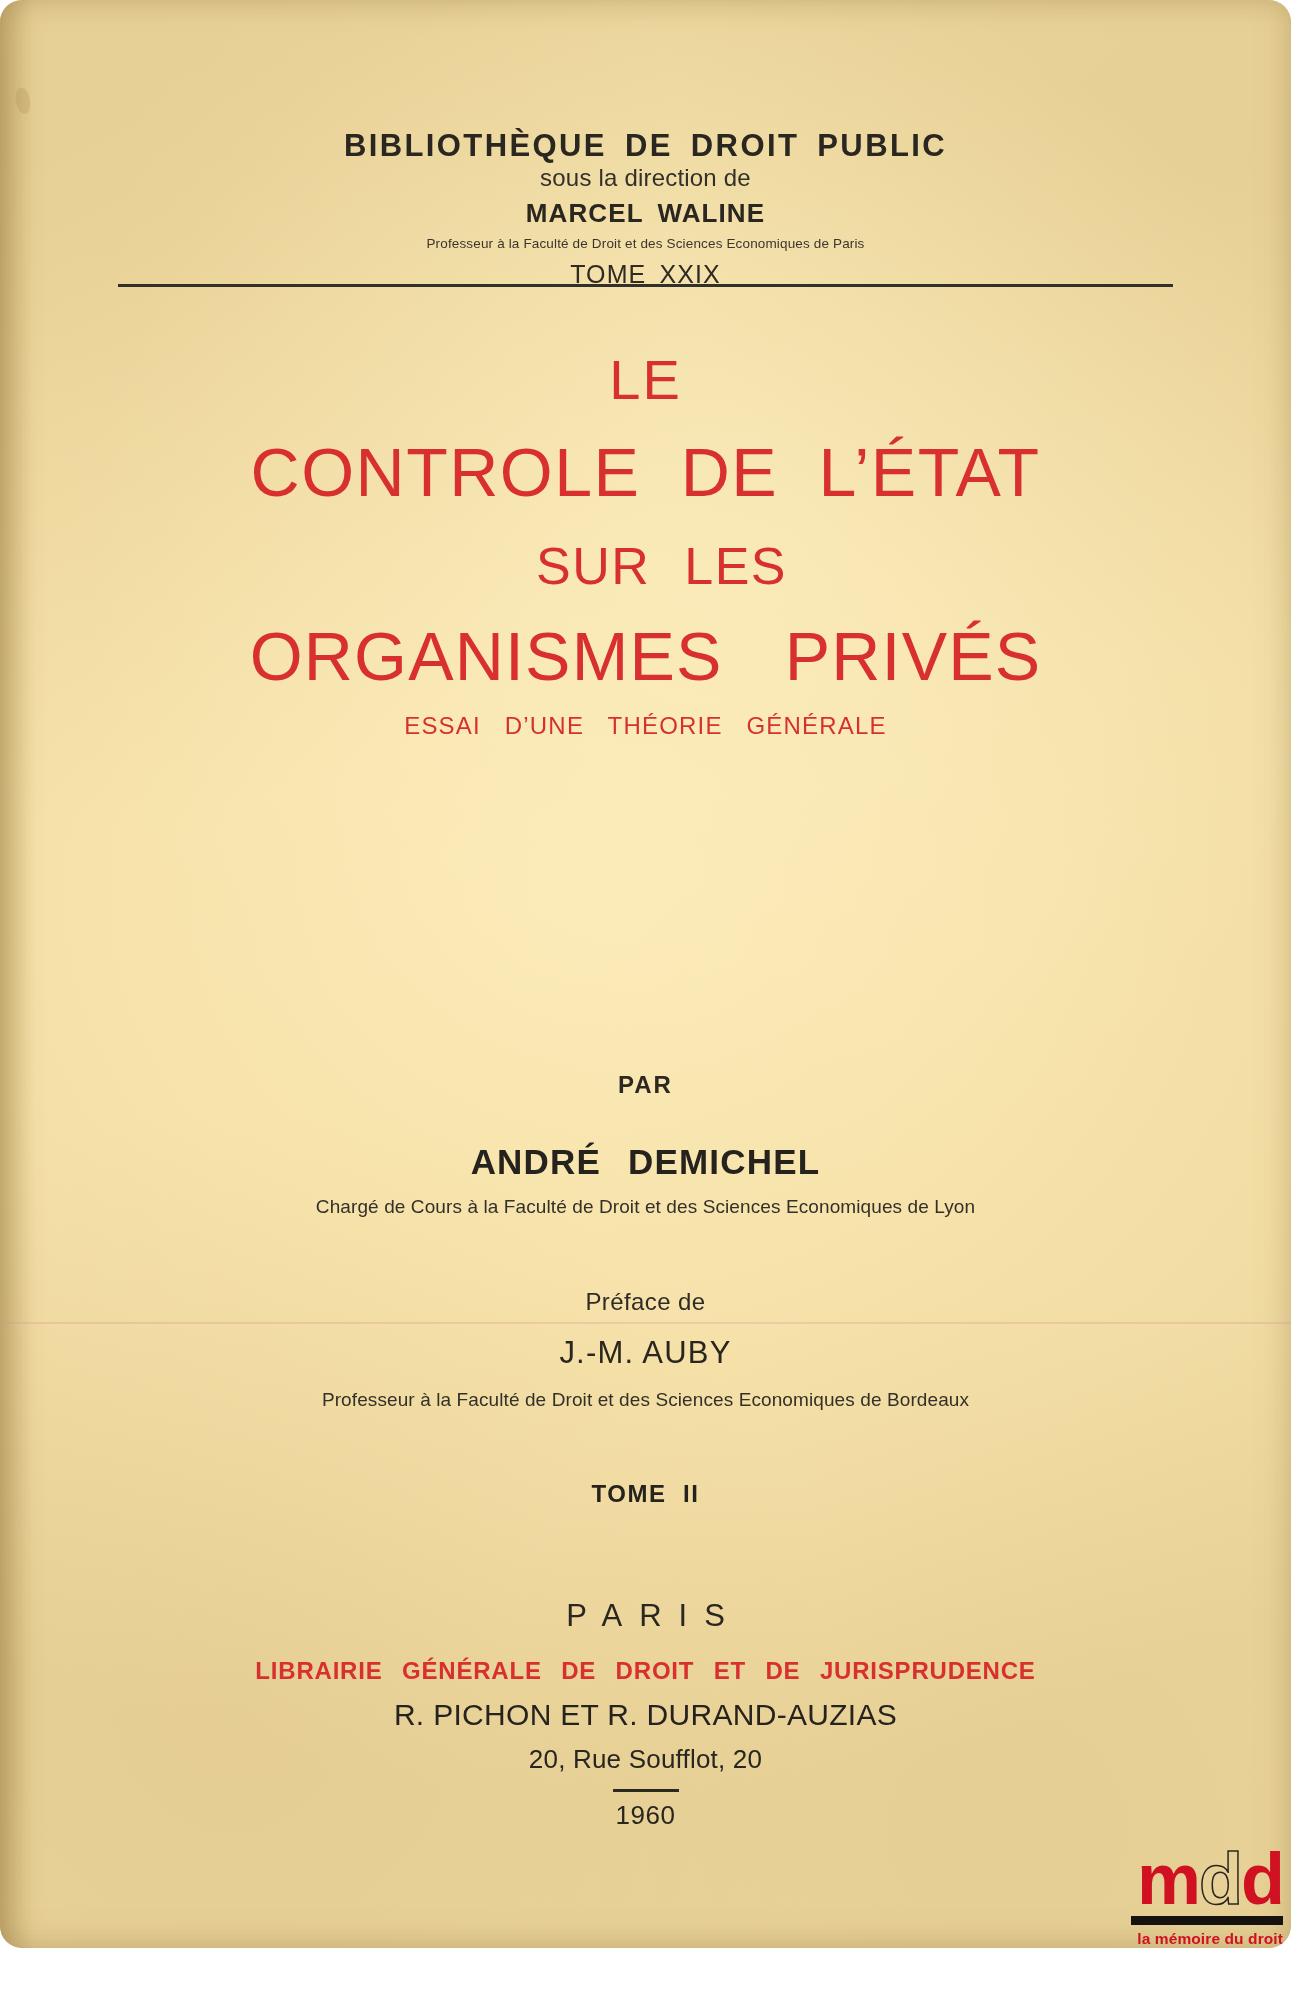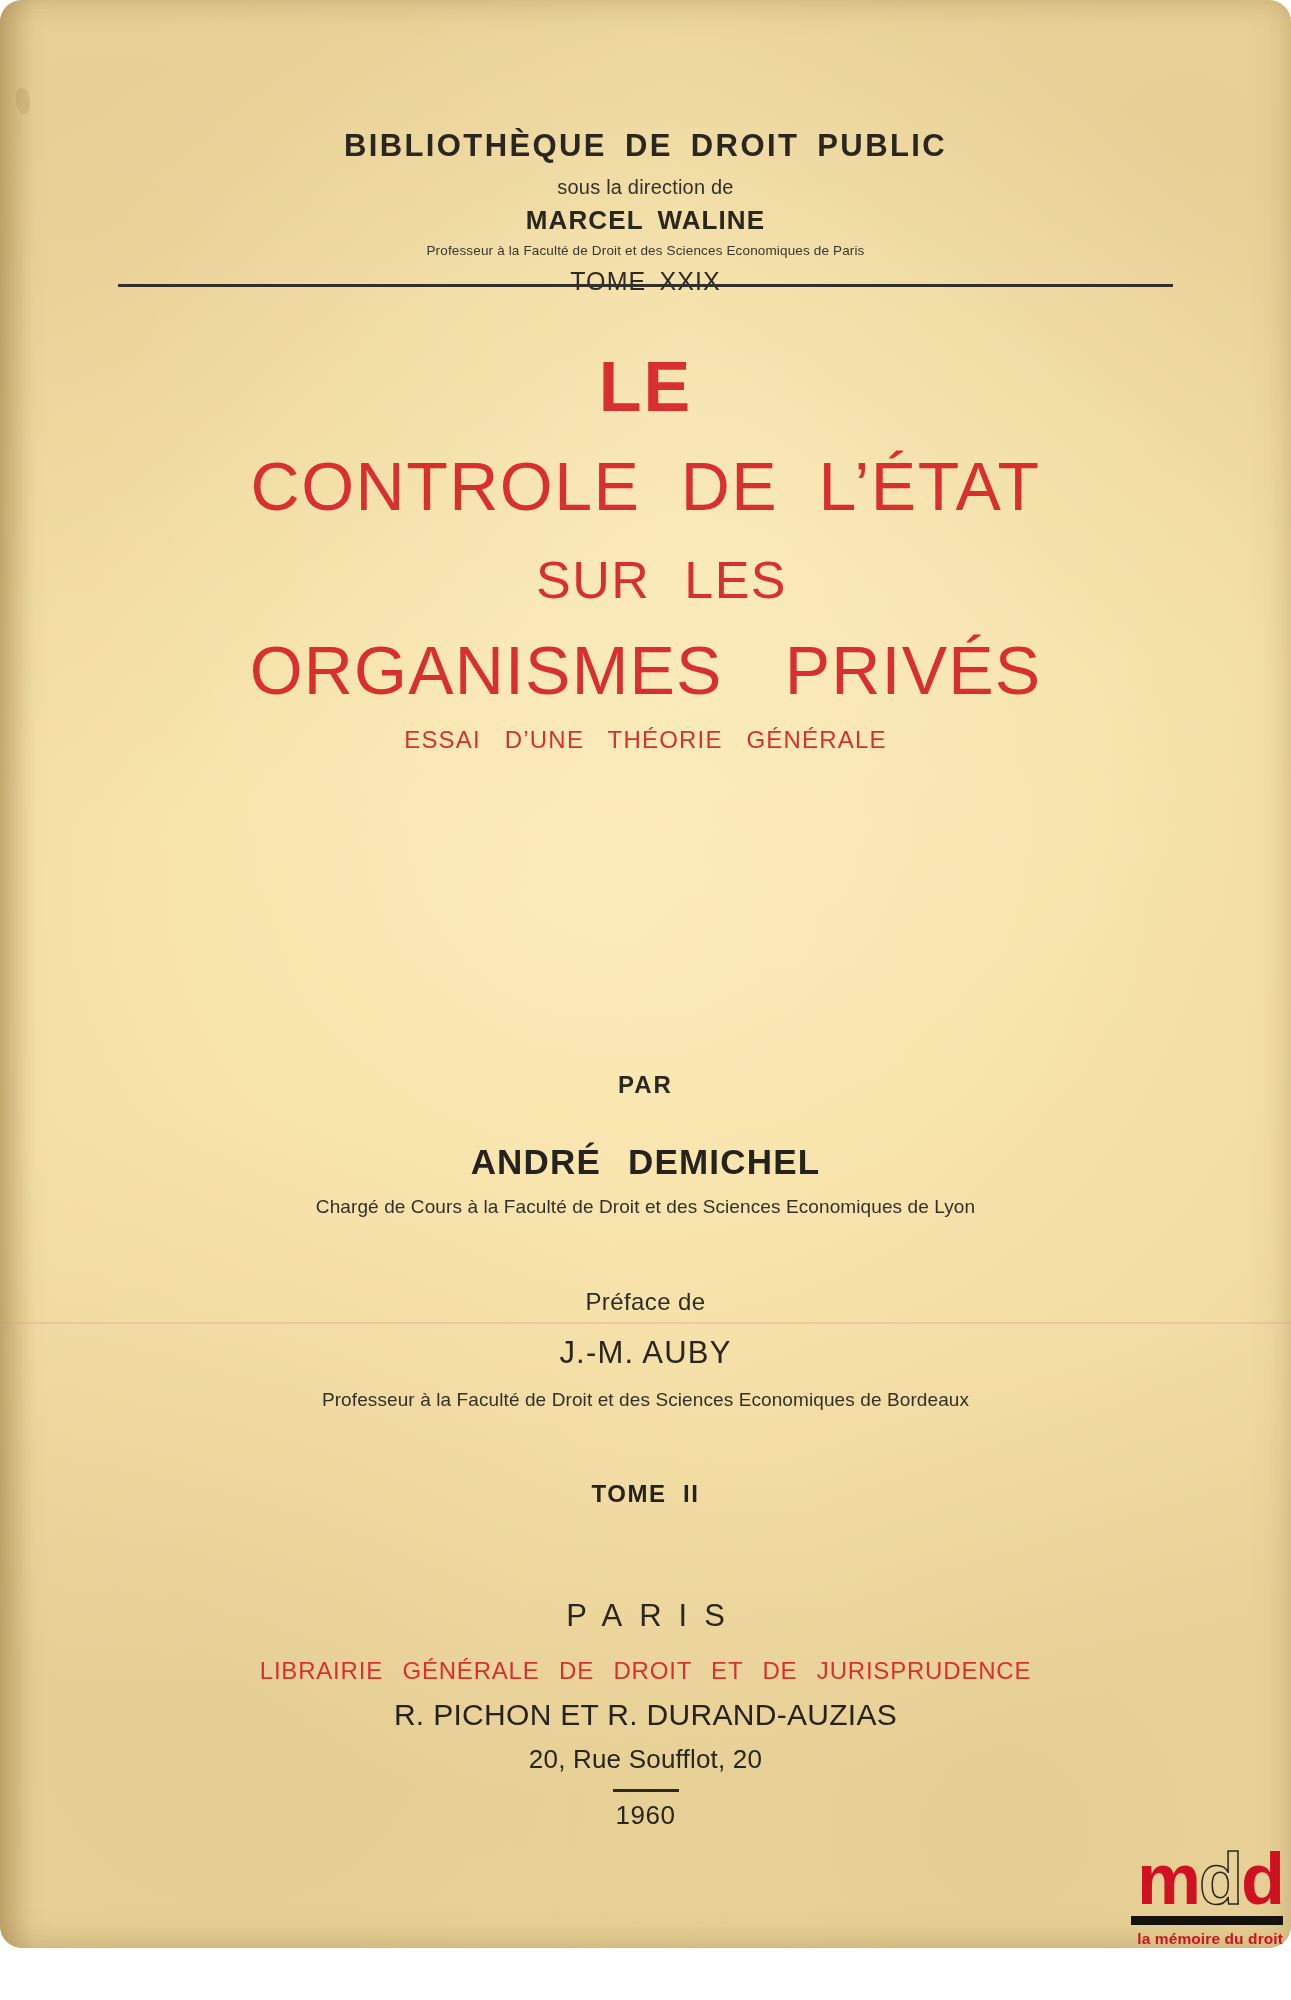--- a/index.html
+++ b/index.html
@@ -88,22 +88,22 @@
     top: 128px;
   }
   .series-title {
     font-size: 31px;
     font-weight: 700;
     letter-spacing: 2.4px;
     color: #2a2620;
     word-spacing: 7px;
   }
   .series-dir {
-    margin-top: 12px;
-    font-size: 20px;
+    margin-top: 0;
+    font-size: 24px;
     color: #33302a;
     letter-spacing: 0.2px;
   }
   .series-editor {
     margin-top: 6px;
     font-size: 26px;
     font-weight: 700;
     letter-spacing: 1.1px;
     color: #2a2620;
     word-spacing: 6px;
@@ -130,22 +130,22 @@
     border-top: 3px solid #31302b;
   }
 
   
   .title-block {
     position: absolute;
     left: 0; right: 0;
     top: 352px;
   }
   .t-le {
-    font-size: 70px;
-    font-weight: 700;
+    font-size: 56px;
+    font-weight: 400;
     letter-spacing: 2px;
     color: #d8302f;
     line-height: 1.0;
   }
   .t-controle {
     margin-top: 30px;
     font-size: 68px;
     font-weight: 400;
     letter-spacing: 1.5px;
     word-spacing: 20px;
@@ -258,21 +258,21 @@
     font-weight: 400;
     letter-spacing: 17px;
     text-indent: 17px;
     color: #2a2720;
   }
   .publisher-red {
     position: absolute;
     left: 0; right: 0;
     top: 1657px;
     font-size: 24px;
-    font-weight: 400;
+    font-weight: 700;
     letter-spacing: 0.8px;
     word-spacing: 12px;
     color: #d8302f;
   }
   .publisher-black {
     position: absolute;
     left: 0; right: 0;
     top: 1698px;
     font-size: 30px;
     font-weight: 400;

